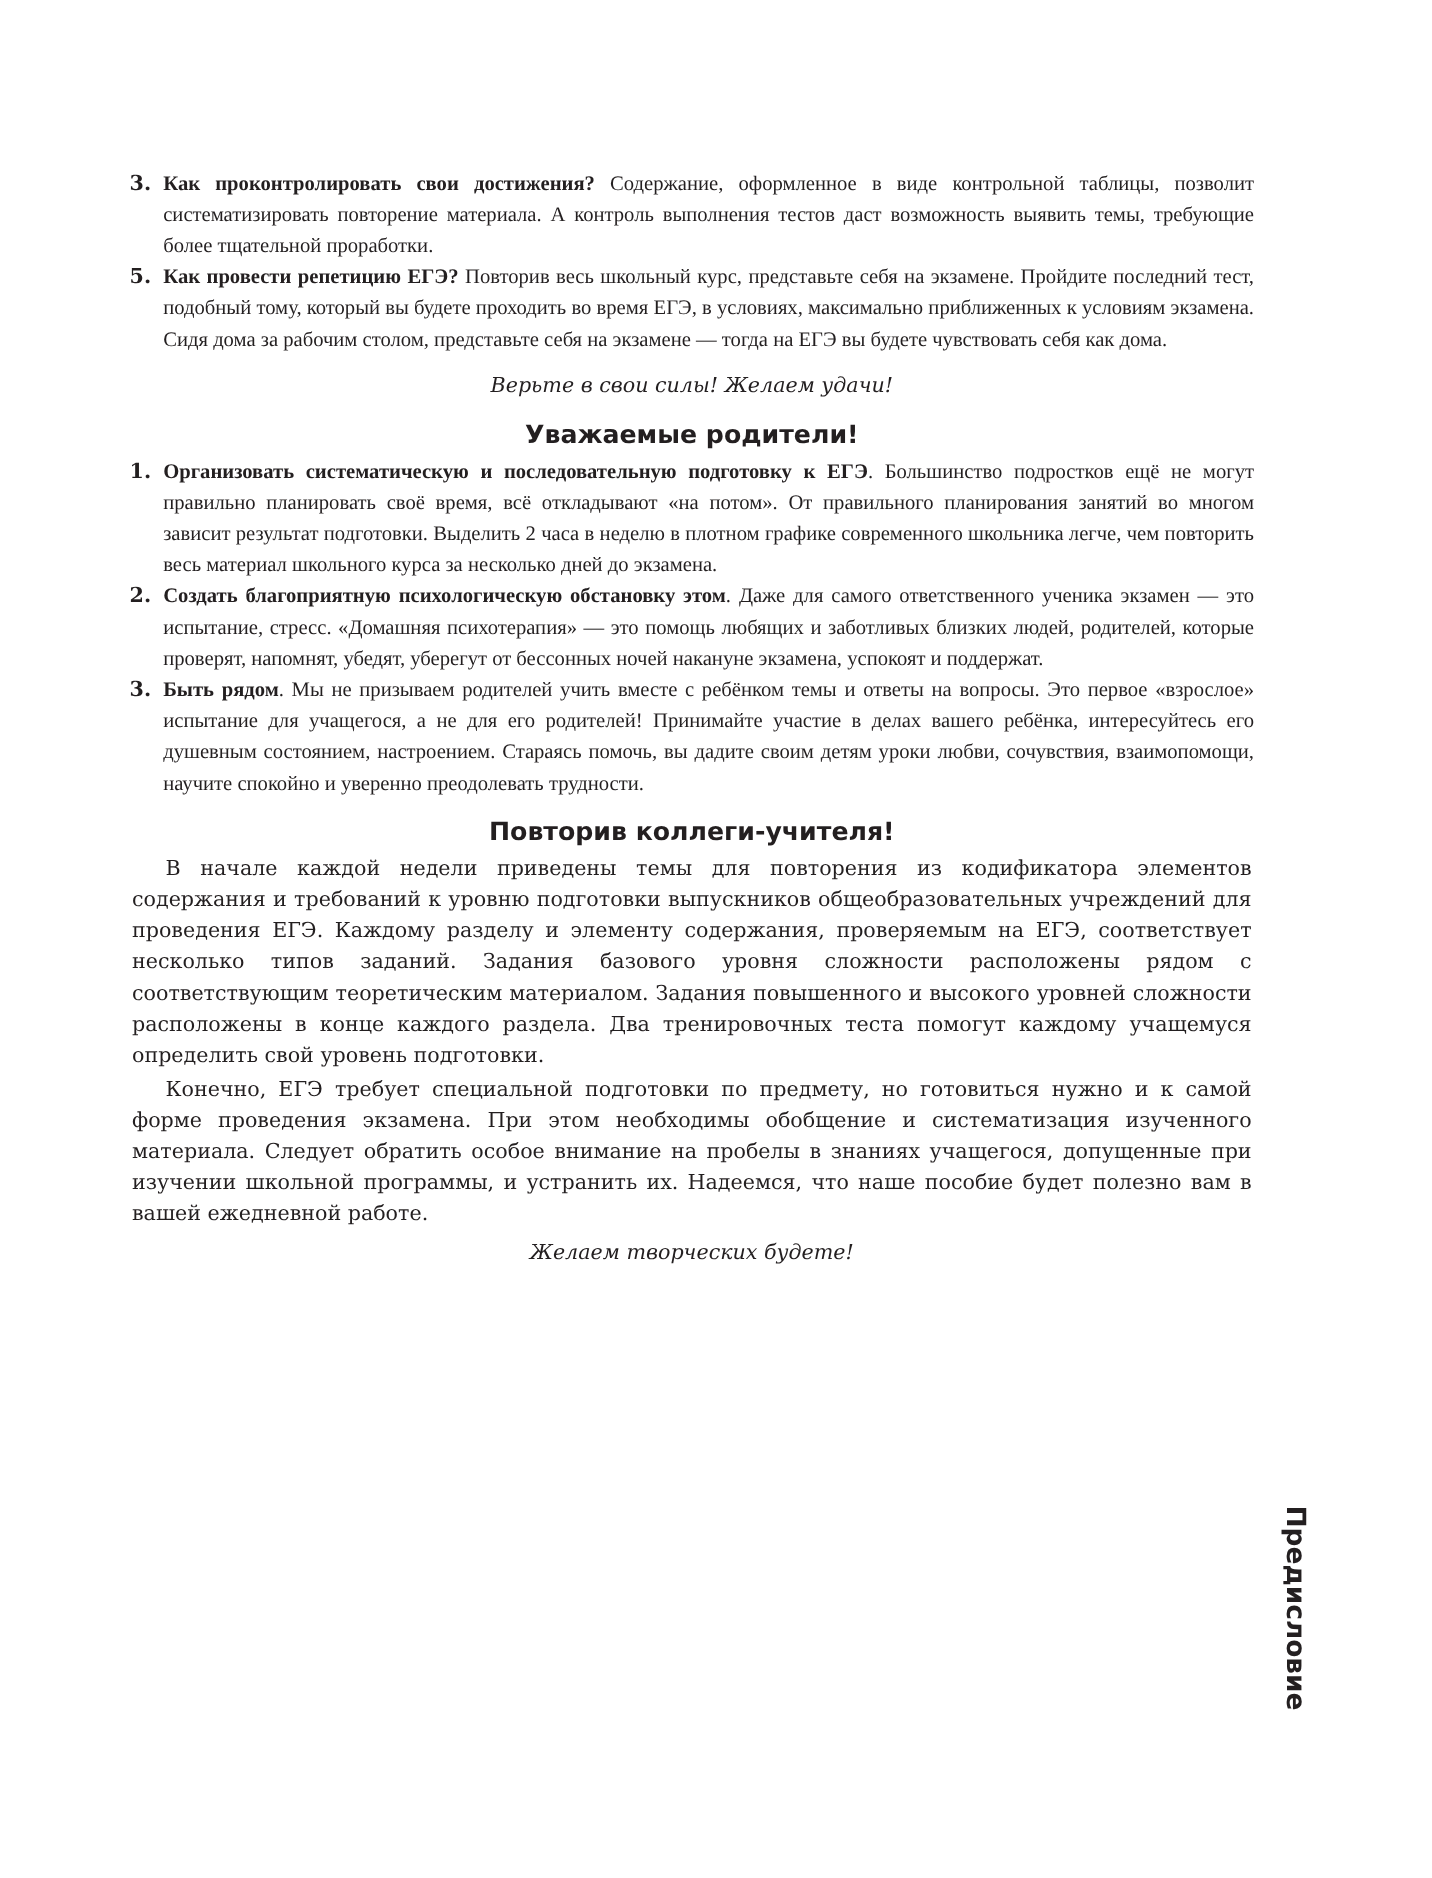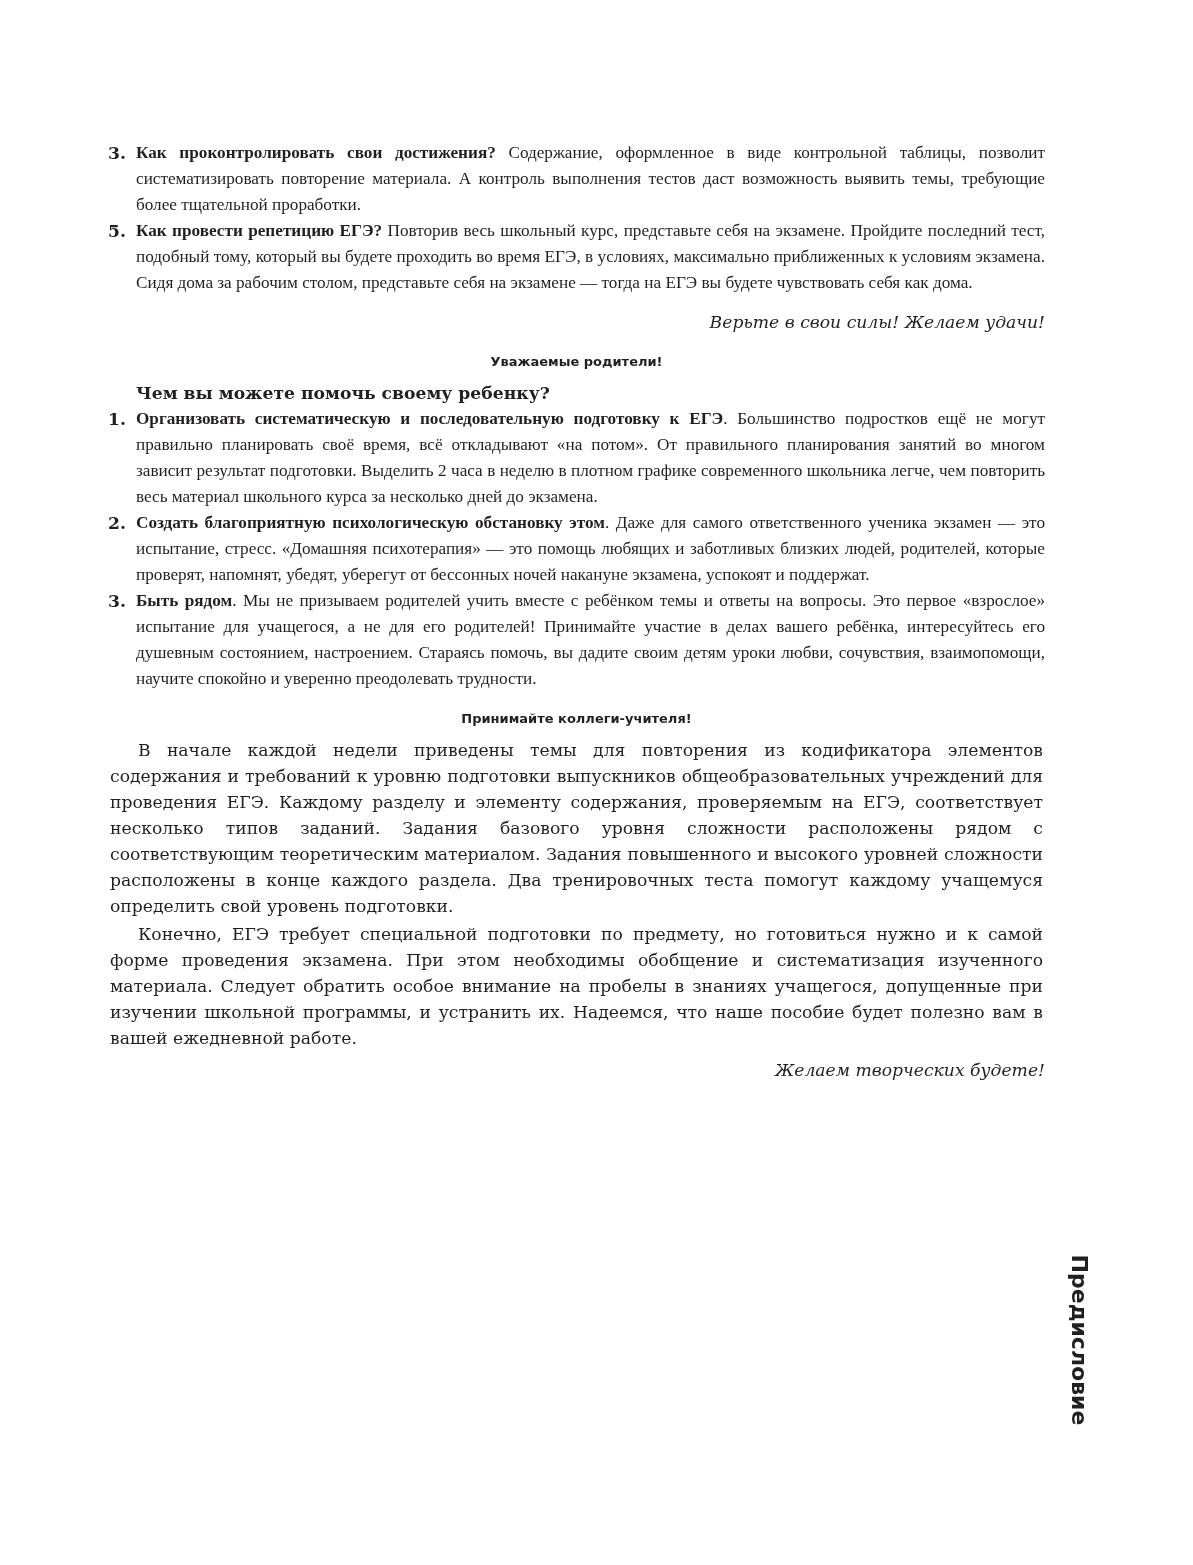--- a/index.html
+++ b/index.html
@@ -2,22 +2,22 @@
 <html><head>
   <meta charset="utf-8">
   <style>
     html, body { margin: 0; padding: 0; background: #ffffff; }
     body { width: 1193px; height: 1565px; position: relative; overflow: hidden; color: #231f20; }
     .page { position: absolute; left: 108px; top: 140px; width: 937px; font-family: "DejaVu Serif", serif; font-size: 17.2px; line-height: 26px; }
     .item { display: flex; margin: 0; }
     .num { width: 28px; flex: none; }
     .item-body { flex: 1; text-align: justify; font-family: Liberation Serif, serif; }
     .b { font-weight: bold; }
-    .wish { text-align: right; font-style: italic; margin: 10px 0 0 0; font-family: "DejaVu Serif", serif; }
-    .heading { text-align: center; font-family: "DejaVu Sans", sans-serif; font-weight: bold; font-size: 13px; margin: 15px 0 6px 0; line-height: 24px; }
+    .wish { text-align: center; font-style: italic; margin: 10px 0 0 0; font-family: "DejaVu Serif", serif; }
+    .heading { text-align: center; font-family: "DejaVu Sans", sans-serif; font-weight: bold; font-size: 21px; margin: 15px 0 6px 0; line-height: 24px; }
     .question { margin: 0 0 0 28px; font-weight: bold; }
     .para { text-indent: 28px; text-align: justify; margin: 2px; }
     .side-tab { position: absolute; left: 1064px; top: 1260px; width: 30px; height: 160px; }
     .side-tab span { position: absolute; left: 50%; top: 50%; transform: translate(-50%, -50%) rotate(90deg); white-space: nowrap; font-family: "DejaVu Sans", sans-serif; font-weight: bold; font-size: 22px; color: #231f20; }
   </style>
 </head>
 <body>
 
 <div class="page">
 
@@ -28,37 +28,36 @@
     </div>
     <div class="item">
       <span class="num b">5.</span>
       <div class="item-body"><span class="b">Как провести репетицию ЕГЭ?</span><span> Повторив весь школьный курс, представьте себя на экзамене. Пройдите последний тест, подобный тому, который вы будете проходить во время ЕГЭ, в условиях, максимально приближенных к условиям экзамена. Сидя дома за рабочим столом, представьте себя на экзамене — тогда на ЕГЭ вы будете чувствовать себя как дома.</span></div>
     </div>
     <p class="wish" style="margin-top:13px;">Верьте в свои силы! Желаем удачи!</p>
   </div>
 
   <div>
     <h2 class="heading">Уважаемые родители!</h2>
-    <p class="question">Чем вы можете помочь своему ребенку?</p>
     <div class="item">
       <span class="num b">1.</span>
       <div class="item-body"><span class="b">Организовать систематическую и последовательную подготовку к ЕГЭ</span><span>. Большинство подростков ещё не могут правильно планировать своё время, всё откладывают «на потом». От правильного планирования занятий во многом зависит результат подготовки. Выделить 2 часа в неделю в плотном графике современного школьника легче, чем повторить весь материал школьного курса за несколько дней до экзамена.</span></div>
     </div>
     <div class="item">
       <span class="num b">2.</span>
       <div class="item-body"><span class="b">Создать благоприятную психологическую обстановку этом</span><span>. Даже для самого ответственного ученика экзамен — это испытание, стресс. «Домашняя психотерапия» — это помощь любящих и заботливых близких людей, родителей, которые проверят, напомнят, убедят, уберегут от бессонных ночей накануне экзамена, успокоят и поддержат.</span></div>
     </div>
     <div class="item">
       <span class="num b">3.</span>
       <div class="item-body"><span class="b">Быть рядом</span><span>. Мы не призываем родителей учить вместе с ребёнком темы и ответы на вопросы. Это первое «взрослое» испытание для учащегося, а не для его родителей! Принимайте участие в делах вашего ребёнка, интересуйтесь его душевным состоянием, настроением. Стараясь помочь, вы дадите своим детям уроки любви, сочувствия, взаимопомощи, научите спокойно и уверенно преодолевать трудности.</span></div>
     </div>
   </div>
 
   <div>
-    <h2 class="heading">Принимайте коллеги-учителя!</h2>
+    <h2 class="heading">Повторив коллеги-учителя!</h2>
     <p class="para">В начале каждой недели приведены темы для повторения из кодификатора элементов содержания и требований к уровню подготовки выпускников общеобразовательных учреждений для проведения ЕГЭ. Каждому разделу и элементу содержания, проверяемым на ЕГЭ, соответствует несколько типов заданий. Задания базового уровня сложности расположены рядом с соответствующим теоретическим материалом. Задания повышенного и высокого уровней сложности расположены в конце каждого раздела. Два тренировочных теста помогут каждому учащемуся определить свой уровень подготовки.</p>
     <p class="para">Конечно, ЕГЭ требует специальной подготовки по предмету, но готовиться нужно и к самой форме проведения экзамена. При этом необходимы обобщение и систематизация изученного материала. Следует обратить особое внимание на пробелы в знаниях учащегося, допущенные при изучении школьной программы, и устранить их. Надеемся, что наше пособие будет полезно вам в вашей ежедневной работе.</p>
     <p class="wish" style="margin-top:6px;">Желаем творческих будете!</p>
   </div>
 
 </div>
 
 <div class="side-tab">
   <span>Предисловие</span>
 </div>

